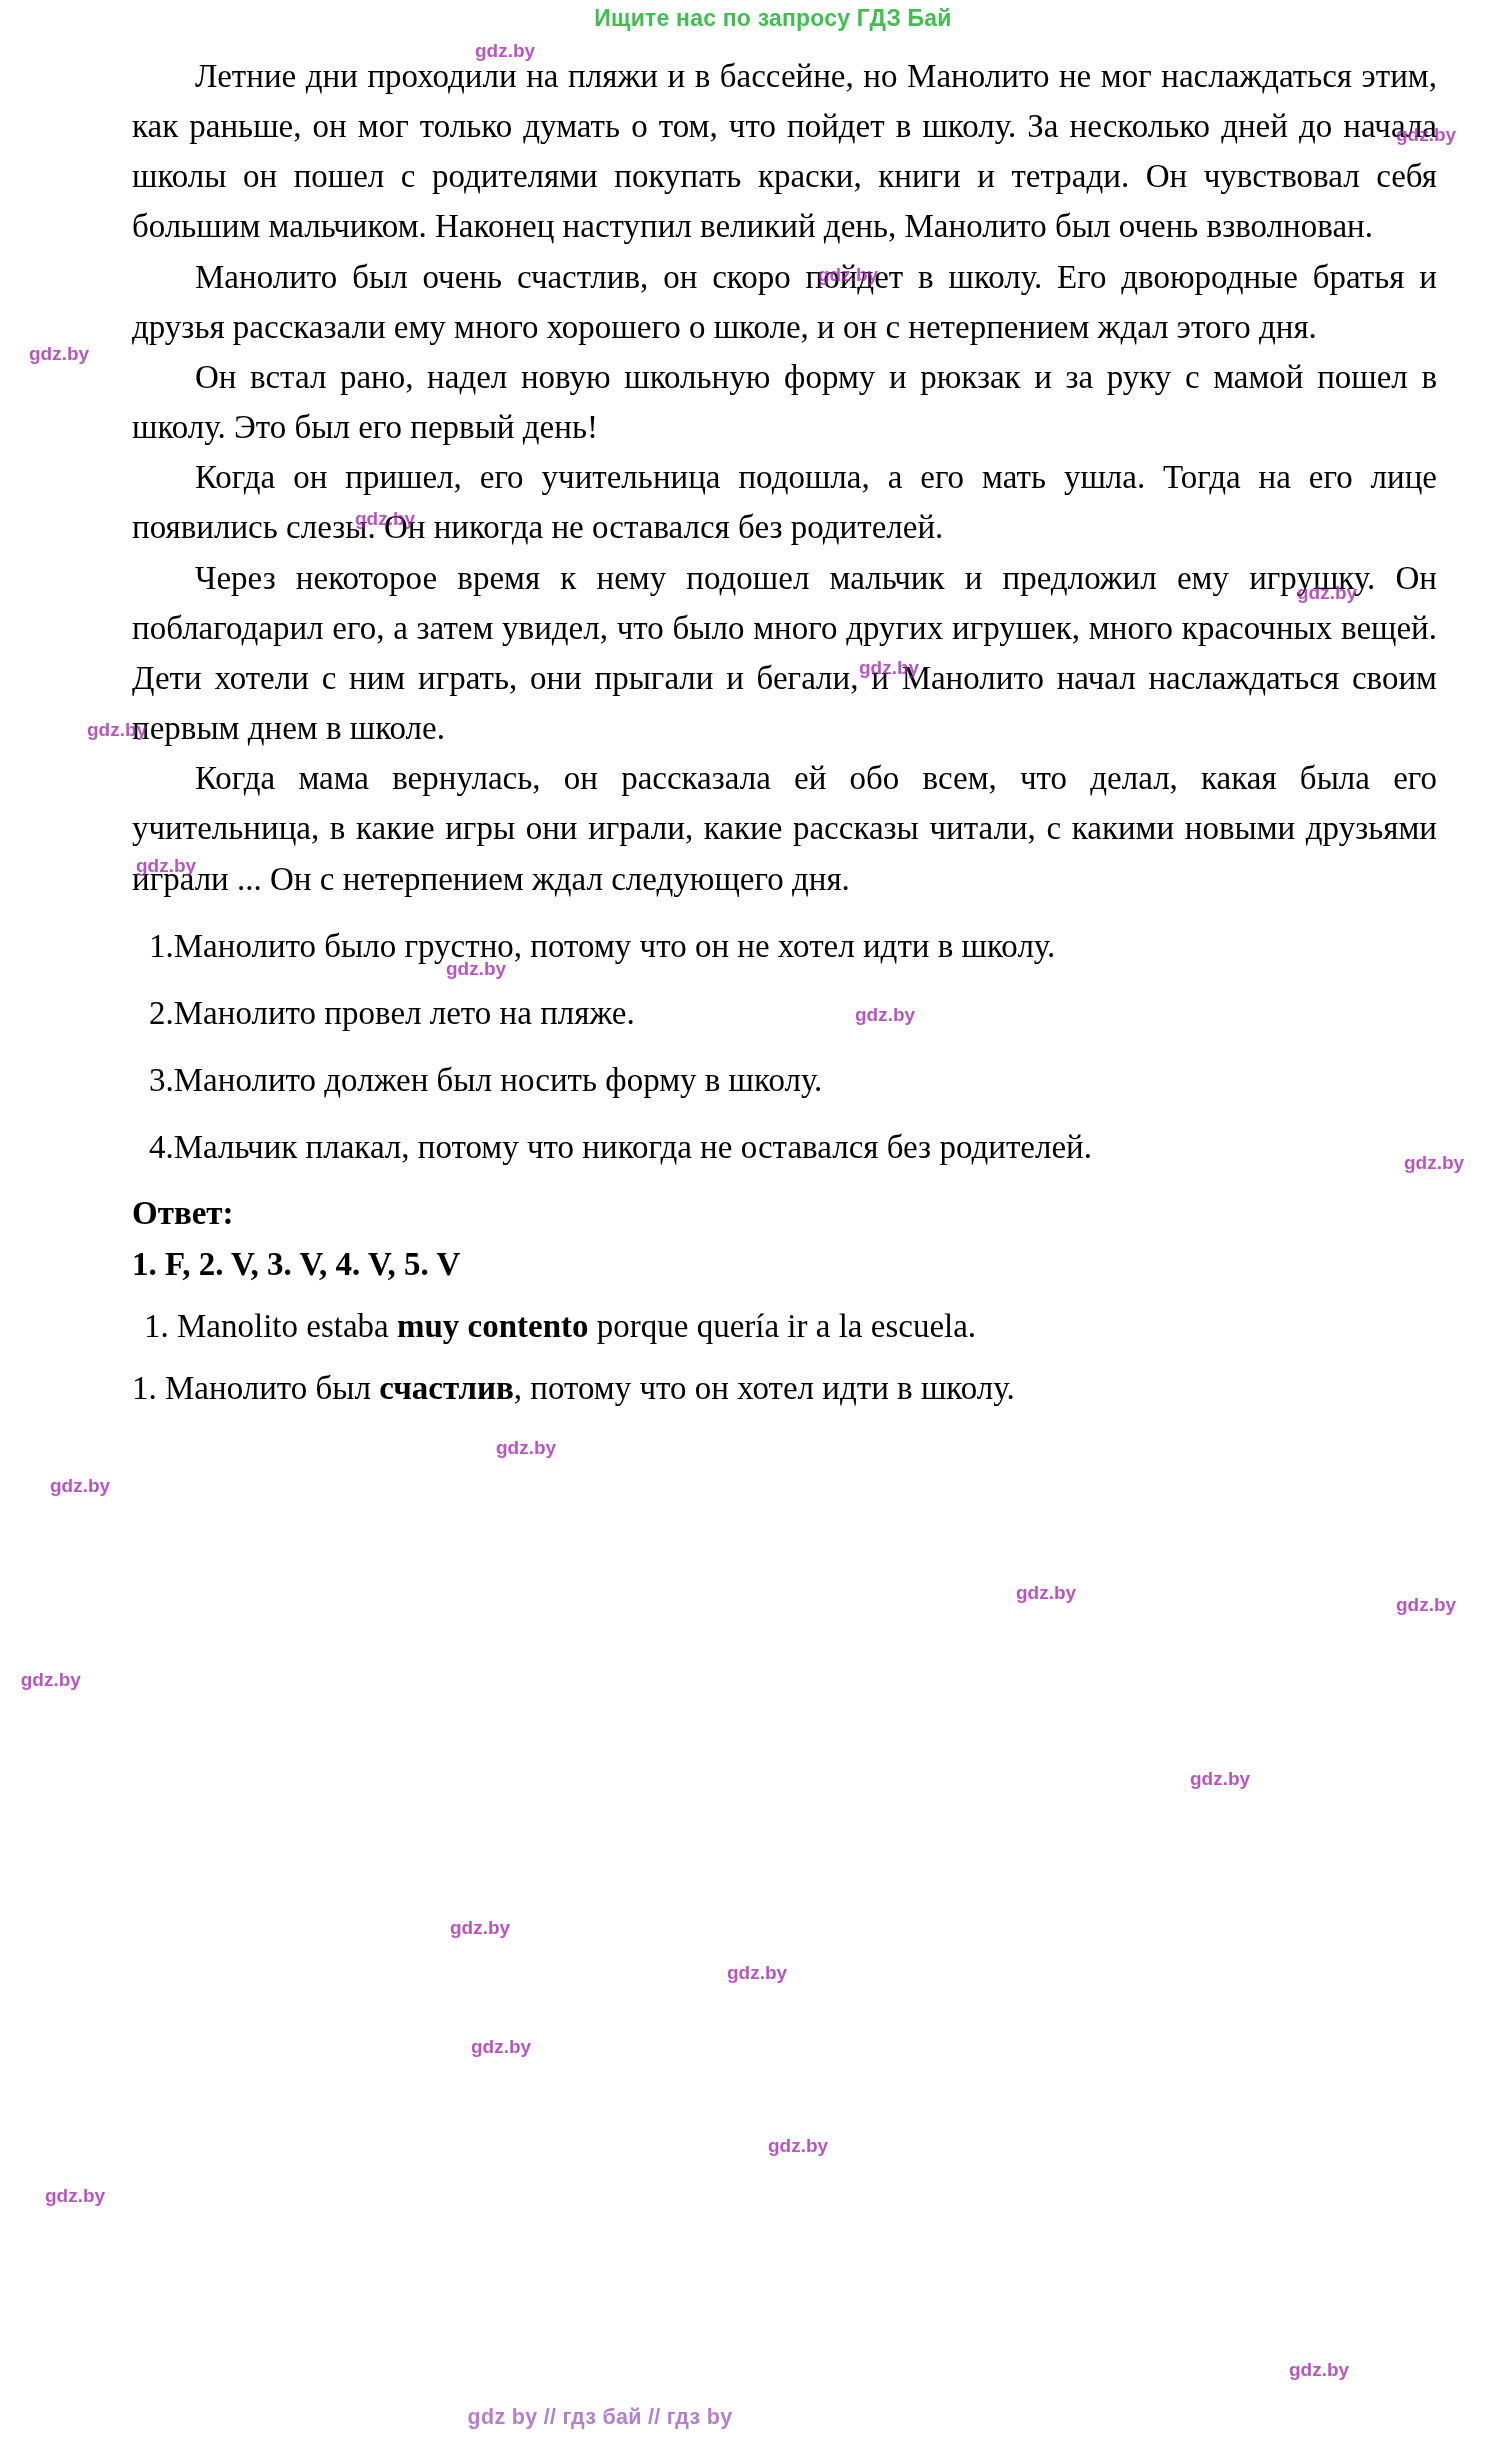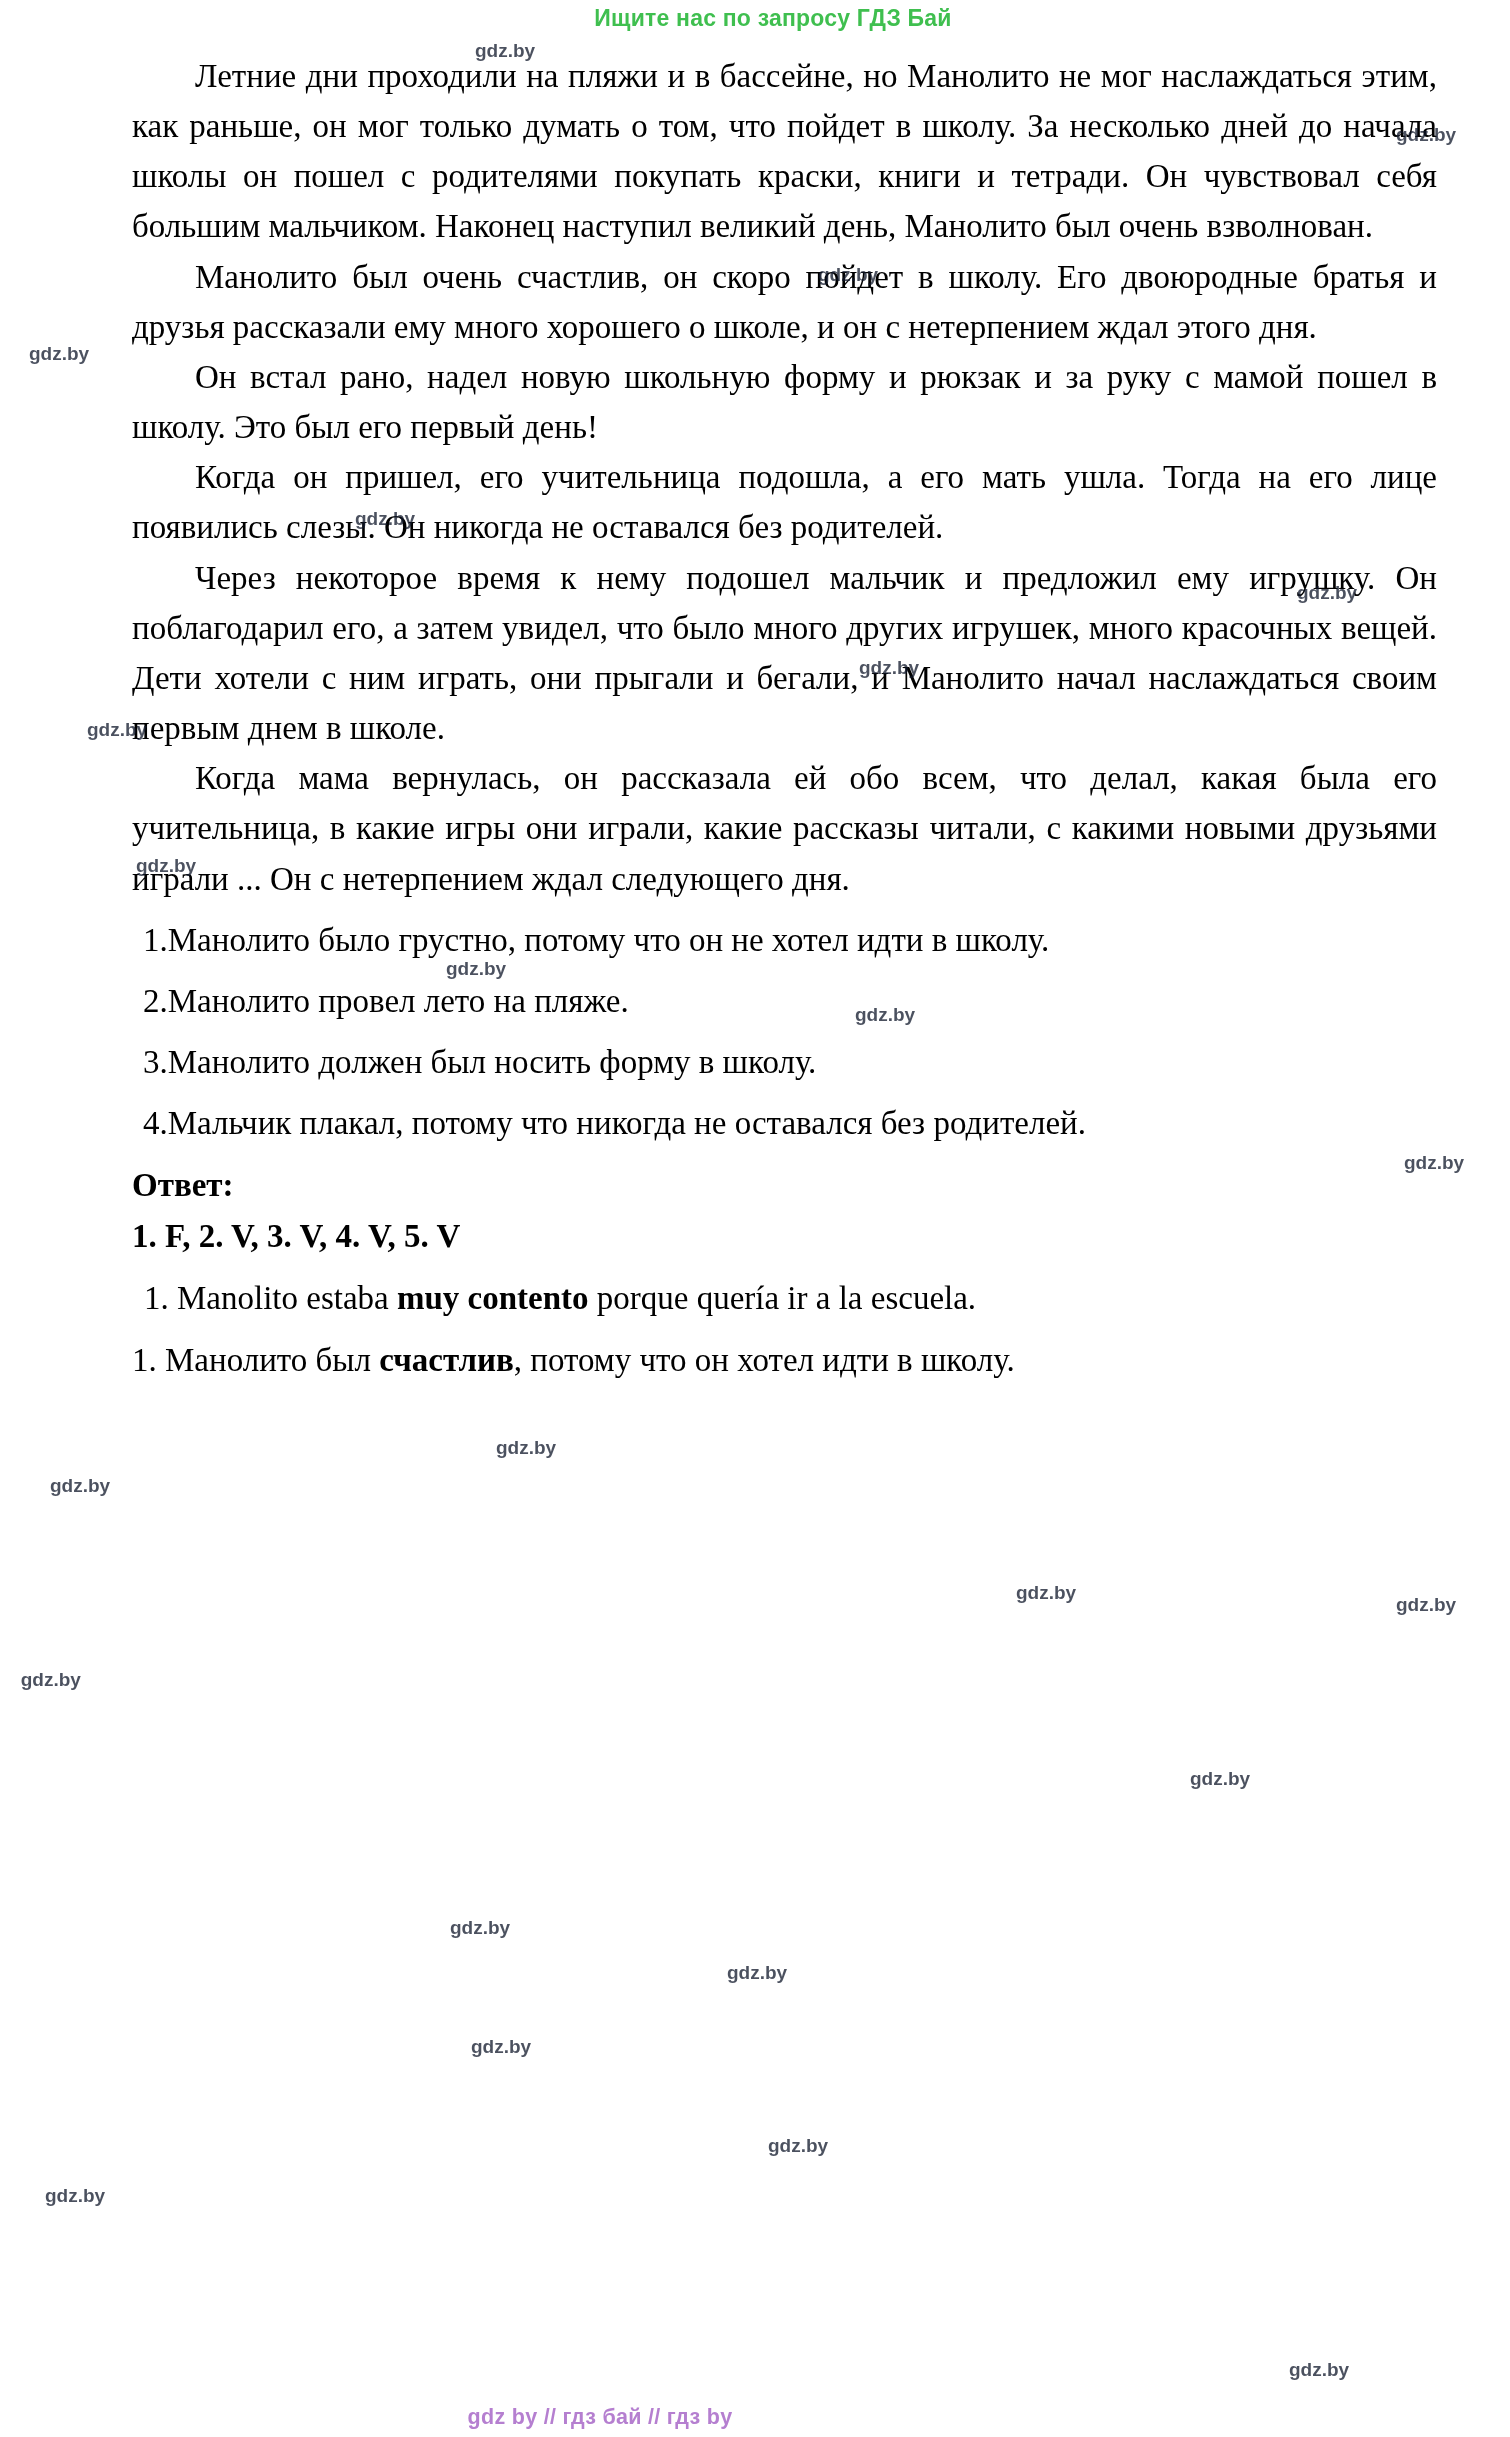--- a/index.html
+++ b/index.html
@@ -56,21 +56,21 @@
     text-align: justify;
     text-justify: inter-word;
   }
   p.para.indent {
     text-indent: 63px;
   }
   p.para:last-child {
     text-align: left;
   }
   .list-item {
-    margin: 11px;
+    margin: 17px;
     font-size: 33px;
     line-height: 1.52;
     text-align: justify;
     text-justify: inter-word;
     text-indent: 0;
   }
   .answer-label {
     margin: 13px 0 0 0;
     font-size: 33px;
     font-weight: bold;
@@ -92,21 +92,21 @@
     font-size: 33px;
     line-height: 1.52;
     text-align: justify;
     text-justify: inter-word;
   }
   .wm {
     position: absolute;
     font-family: "Liberation Sans", sans-serif;
     font-size: 19px;
     font-weight: bold;
-    color: #0f172a;
+    color: #a21caf;
     opacity: 0.75;
     pointer-events: none;
     white-space: nowrap;
   }
   b { font-weight: bold; }
 </style>
 </head>
 <body>
 
 <div class="page">

